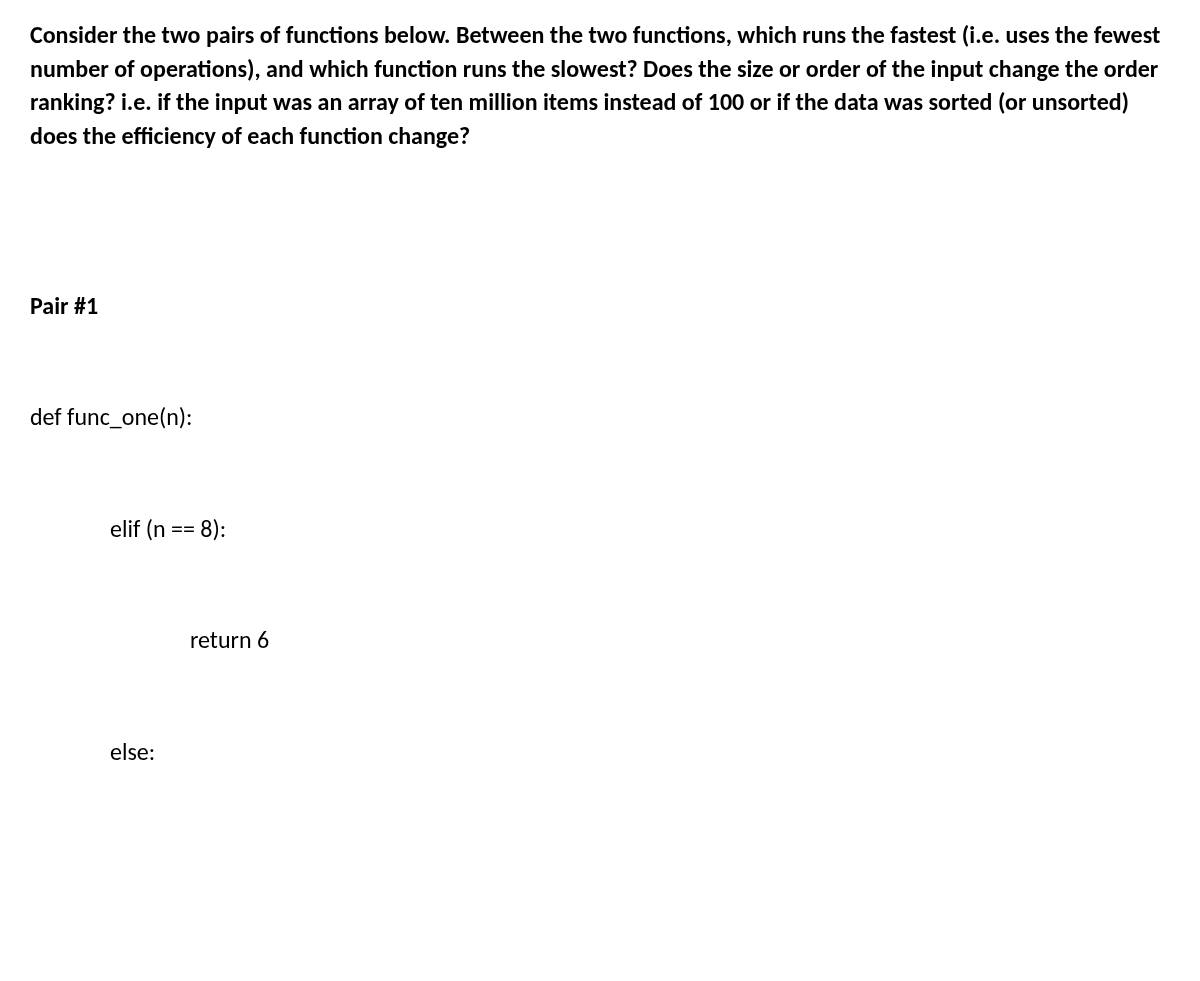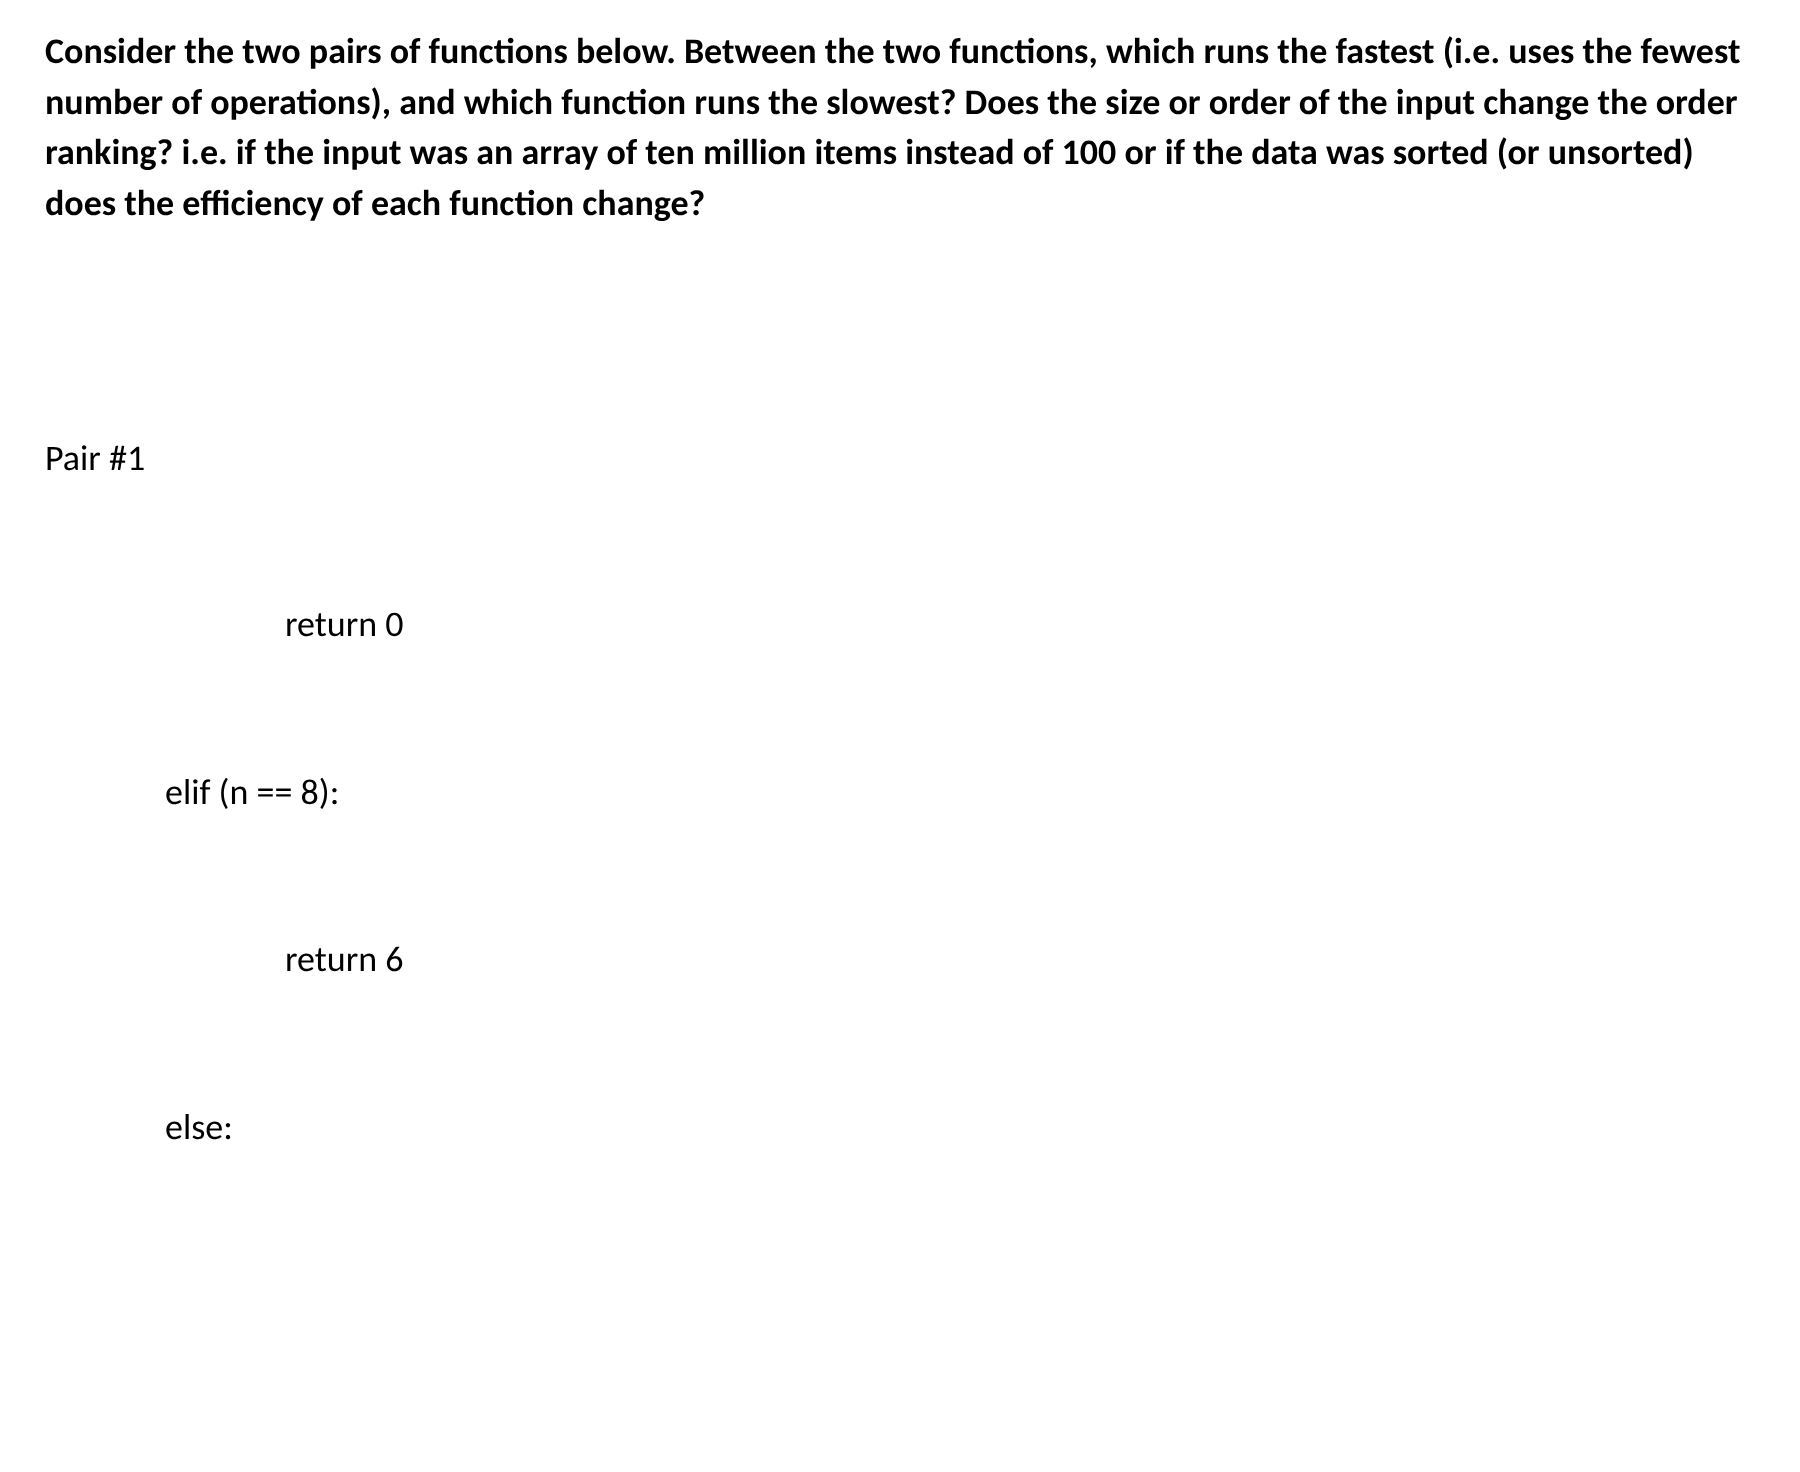--- a/index.html
+++ b/index.html
@@ -21,37 +21,37 @@
       margin-bottom: 60px;
     }
     .code-block {
       font-weight: normal;
       white-space: pre;
       font-family: Calibri, "Segoe UI", Arial, sans-serif;
       font-size: 24px;
       line-height: 1.55;
     }
     .pair-label {
-      font-weight: normal;
+      font-weight: bold;
     }
     .indent-1 {
       padding-left: 80px;
     }
     .indent-2 {
       padding-left: 160px;
     }
   </style>
 </head>
 <body>
 
 <div class="question-block">Consider the two pairs of functions below. Between the two functions, which runs the fastest (i.e. uses the fewest number of operations), and which function runs the slowest? Does the size or order of the input change the order ranking? i.e. if the input was an array of ten million items instead of 100 or if the data was sorted (or unsorted) does the efficiency of each function change?</div>
 
 <div class="code-block">
   <div class="pair-label">Pair #1</div>
-  <div class="indent-2">return 0</div>
+  <div>def func_one(n):</div>
   <div class="indent-1">elif (n == 8):</div>
   <div class="indent-2">return 6</div>
   <div class="indent-1">else:</div>
   
   
   
   
   
   
   

